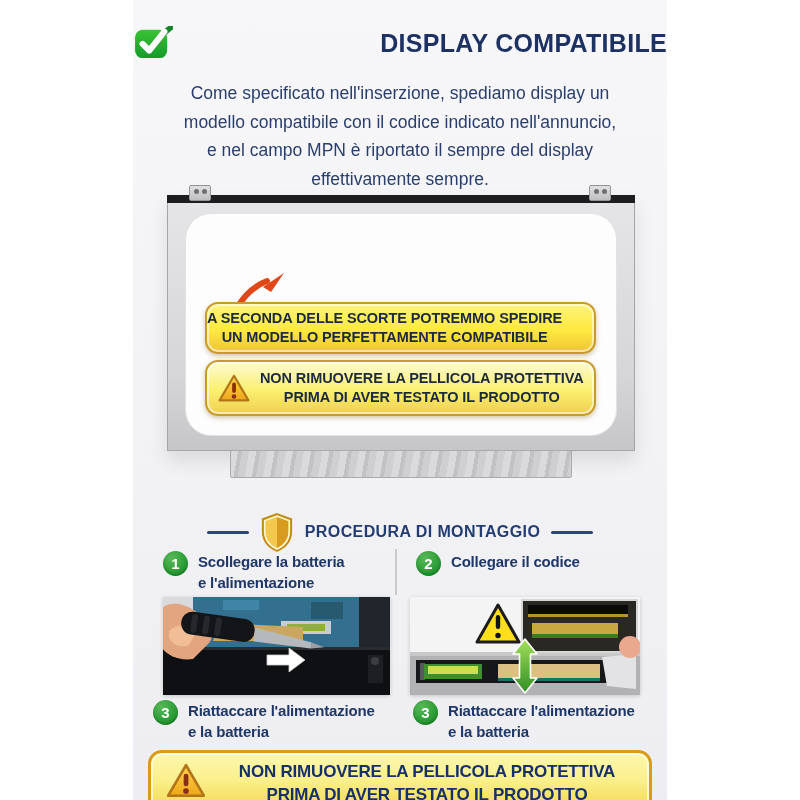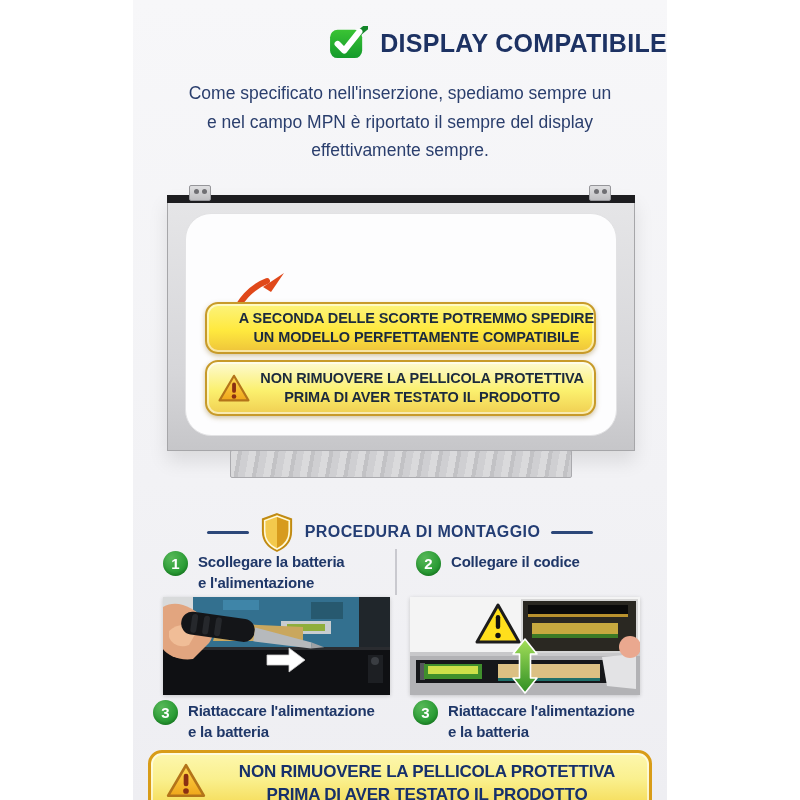--- a/index.html
+++ b/index.html
@@ -3,21 +3,21 @@
 <meta charset="utf-8">
 <style>
   html,body{margin:0;padding:0;background:#ffffff;}
   .page{position:relative;width:800px;height:800px;background:#ffffff;overflow:hidden;
         font-family:"Liberation Sans",sans-serif;}
   .column{position:absolute;left:133px;top:0;width:534px;height:800px;
           background:linear-gradient(180deg,#f7f7f9 0%,#f2f2f5 60%,#eeeef2 100%);}
 
   
   .header{position:absolute;top:26px;left:0;width:100%;display:flex;align-items:center;
-          justify-content:flex-end;gap:12px;}
+          justify-content:space-between;gap:12px;}
   .chk{width:40px;height:34px;}
   .title{font-size:25px;font-weight:bold;color:#1d3263;letter-spacing:.3px;}
 
   
   .intro{position:absolute;top:79px;left:0;width:100%;text-align:center;color:#2a3e6d;
          font-size:17.5px;line-height:28.5px;}
 
   
   .panel{position:absolute;left:34px;top:195px;width:466px;height:255px;
          background:linear-gradient(180deg,#e6e6e8 0%,#d6d6d9 70%,#c6c6c9 100%);
@@ -32,21 +32,21 @@
   .screen{position:absolute;left:17px;right:17px;top:18px;bottom:14px;background:#fdfdfe;
           border-radius:26px;border:1px solid #e2e2e4;}
   .foil{position:absolute;left:97px;top:450px;width:340px;height:26px;
         background:repeating-linear-gradient(100deg,#dadadc 0 7px,#c2c2c5 7px 11px,#cfcfd2 11px 18px);
         border:1px solid #aaaaae;border-radius:2px;}
 
   .curved-arrow{position:absolute;left:92px;top:271px;width:62px;height:48px;}
 
   .ylabel{position:absolute;left:72px;width:391px;border:2px solid #c79a2a;border-radius:13px;
           box-shadow:0 2px 5px rgba(130,95,0,.35),inset 0 0 0 2px rgba(255,255,255,.55);
-          display:flex;align-items:center;justify-content:flex-end;text-align:center;
+          display:flex;align-items:center;justify-content:flex-start;text-align:center;
           color:#1b2a3d;font-weight:bold;font-size:14.5px;line-height:19px;
           letter-spacing:-.1px;box-sizing:border-box;}
   .ylabel.stock{top:302px;height:52px;background:linear-gradient(180deg,#fcf37c,#ffe93e 55%,#eec43a);}
   .ylabel.film{top:360px;height:56px;gap:9px;padding:0 10px;
           background:linear-gradient(180deg,#fdfad2,#fbf06e 55%,#f0cf52);}
   .warn-sm{width:34px;height:31px;flex:0 0 34px;}
 
   
   .proc-header{position:absolute;top:512px;left:0;width:100%;display:flex;align-items:center;
                justify-content:center;gap:11px;}
@@ -115,21 +115,22 @@
     <div class="header">
       <svg class="chk" viewBox="0 0 42 36">
         <rect x="2" y="4" width="34" height="30" rx="8" fill="url(#chkGrad)"></rect>
         <path d="M32 8 L40 1.5" stroke="#13862a" stroke-width="6" stroke-linecap="round" fill="none"></path>
         <path d="M10 19 L17 26 L33 6" stroke="#ffffff" stroke-width="6.5" fill="none" stroke-linecap="round" stroke-linejoin="round"></path>
       </svg>
       <div class="title">DISPLAY COMPATIBILE</div>
     </div>
 
     <div class="intro">
-      <div>Come specificato nell'inserzione, spediamo sempre un</div>
+      <div>Come specificato nell'inserzione, spediamo display un</div>
+      <div>modello compatibile con il codice indicato nell'annuncio,</div>
       <div>e nel campo MPN è riportato il sempre del display</div>
       <div>effettivamente sempre.</div>
     </div>
 
     <div class="panel">
       <div class="panel-top"></div>
       <div class="bracket bl">
           <i></i>
           <i></i>
         </div>

